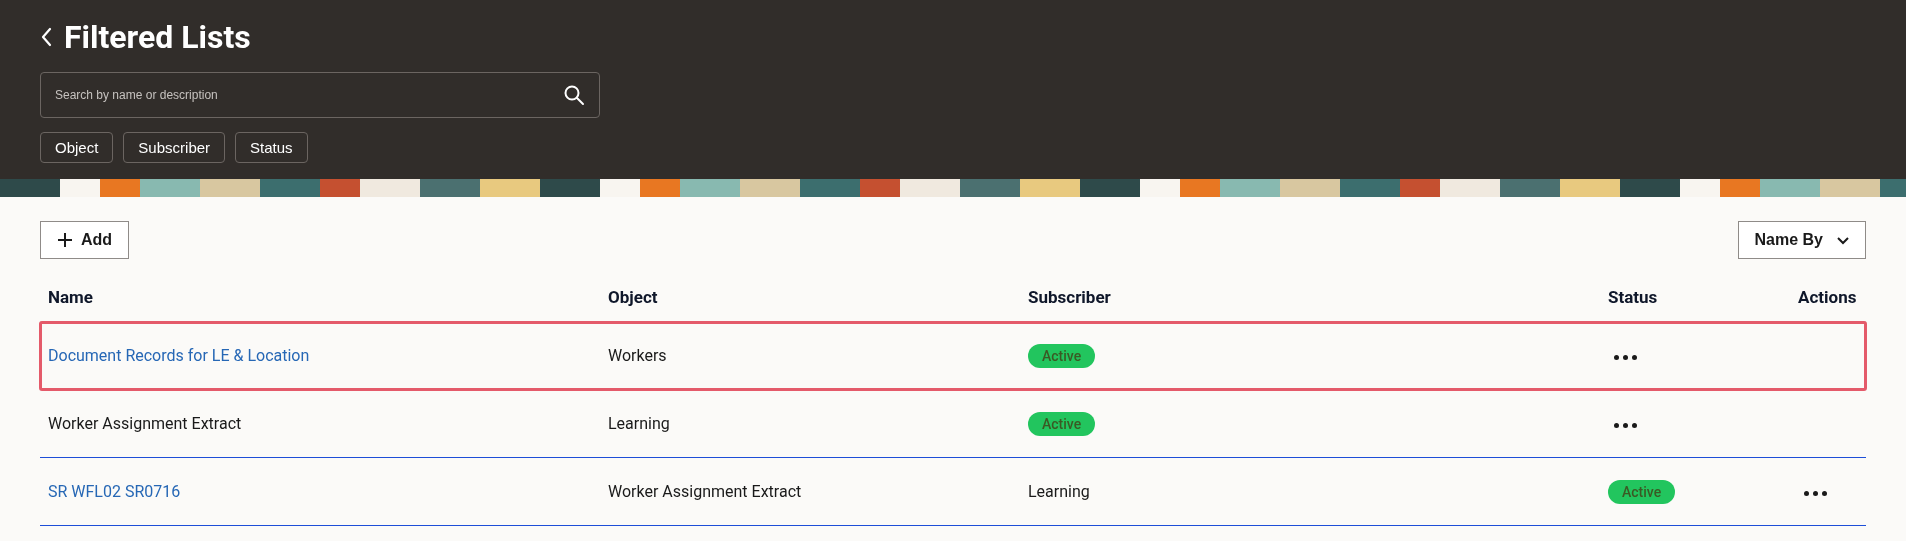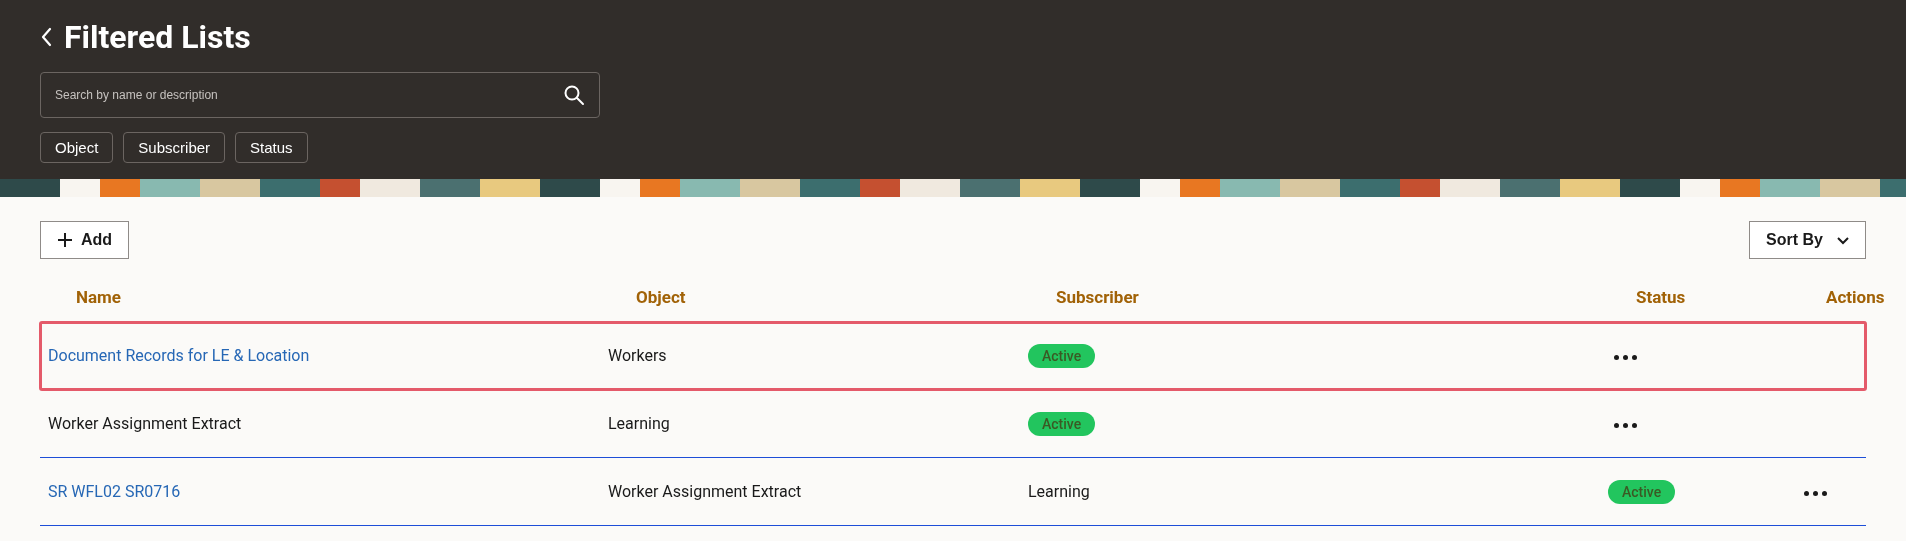--- a/index.html
+++ b/index.html
@@ -112,24 +112,23 @@
   }
   .thead, .trow {
     display: grid;
     grid-template-columns: 560px 420px 580px 190px 120px;
     align-items: center;
     padding: 0 8px;
   }
   .thead {
     font-weight: 700;
     font-size: 17px;
-    color: #a16207;
+    color: #0f172a;
     padding-bottom: 14px;
     border-bottom: 1px solid #e6e1db;
-    margin-left: 28px;
   }
   .trow {
     height: 68px;
     border-bottom: 1px solid #1d4ed8;
     font-size: 16px;
   }
   .trow.highlight {
     outline: 3px solid #e45a6a;
     outline-offset: -2px;
     border-radius: 2px;
@@ -196,21 +195,21 @@
     <button class="btn-outline">
       <span class="plus-icon">
         <svg width="16" height="16" viewBox="0 0 16 16">
             <line x1="8" y1="1" x2="8" y2="15" stroke="#1a1a1a" stroke-width="2"></line>
             <line x1="1" y1="8" x2="15" y2="8" stroke="#1a1a1a" stroke-width="2"></line>
           </svg>
       </span>
       <span>Add</span>
     </button>
     <button class="btn-outline sort-btn">
-      <span>Sort By</span>
+      <span>Name By</span>
       <span class="caret">
         <svg width="12" height="8" viewBox="0 0 12 8">
             <path d="M1 1 L6 6 L11 1" stroke="#1a1a1a" stroke-width="2" fill="none"></path>
           </svg>
       </span>
     </button>
   </div>
 
   <div class="table">
     <div class="thead">

